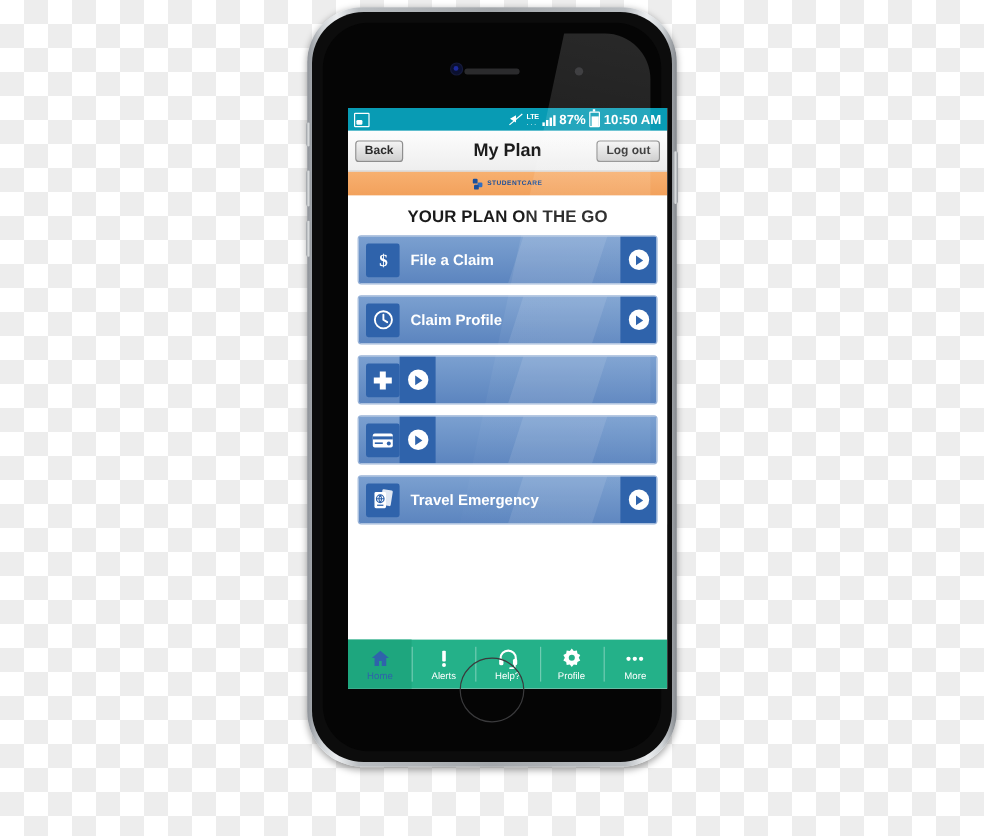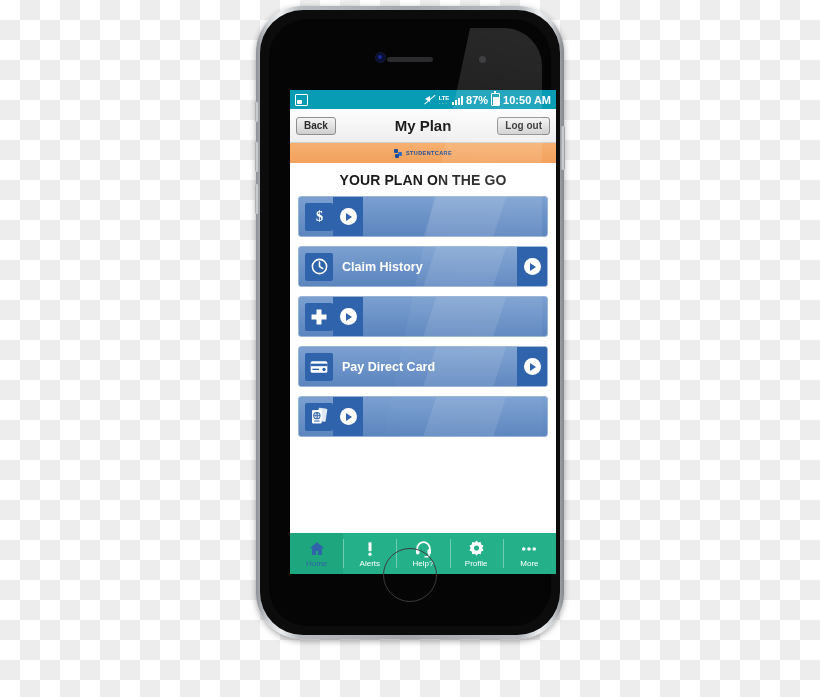--- a/index.html
+++ b/index.html
@@ -237,33 +237,34 @@
         <div id="headline">YOUR PLAN ON THE GO</div>
 
         <div id="menu-list">
 
           <div class="menu-item">
             <span class="menu-icon">
               <svg width="19" height="19" viewBox="0 0 24 24" aria-hidden="true">
                 <text x="12" y="18" text-anchor="middle" font-size="18" font-family="Liberation Serif, serif" font-weight="bold" fill="#fff">$</text>
               </svg>
             </span>
+            <span class="menu-label">File a Claim</span>
             <span class="menu-arrow">
                 <span class="arrow-circle"></span>
               </span>
           </div>
 
           <div class="menu-item">
             <span class="menu-icon">
               <svg width="19" height="19" viewBox="0 0 24 24" aria-hidden="true">
                 <circle cx="12" cy="12" r="9" fill="none" stroke="#fff" stroke-width="2"></circle>
                 <path d="M12 6.5V12l4 2.5" fill="none" stroke="#fff" stroke-width="2" stroke-linecap="round"></path>
               </svg>
             </span>
-            <span class="menu-label">Claim History</span>
+            <span class="menu-label">Claim Profile</span>
             <span class="menu-arrow">
                 <span class="arrow-circle"></span>
               </span>
           </div>
 
           <div class="menu-item">
             <span class="menu-icon">
               <svg width="20" height="20" viewBox="0 0 24 24" aria-hidden="true">
                 <path d="M9 3h6v6h6v6h-6v6H9v-6H3V9h6z" fill="#fff"></path>
               </svg>
@@ -275,36 +276,36 @@
 
           <div class="menu-item">
             <span class="menu-icon">
               <svg width="20" height="20" viewBox="0 0 24 24" aria-hidden="true">
                 <rect x="2" y="5" width="20" height="14" rx="2" fill="#fff"></rect>
                 <rect x="2" y="8" width="20" height="3" fill="#2f63ab"></rect>
                 <rect x="4" y="14" width="8" height="1.6" fill="#2f63ab"></rect>
                 <circle cx="18" cy="15" r="2" fill="#2f63ab"></circle>
               </svg>
             </span>
-            <span class="menu-label">Pay Direct Card</span>
             <span class="menu-arrow">
                 <span class="arrow-circle"></span>
               </span>
           </div>
 
           <div class="menu-item">
             <span class="menu-icon">
               <svg width="21" height="21" viewBox="0 0 24 24" aria-hidden="true">
                 <rect x="10" y="2.5" width="10" height="15" rx="1.2" fill="#fff" opacity=".85" transform="rotate(9 15 10)"></rect>
                 <rect x="3.5" y="4.5" width="11" height="15.5" rx="1.4" fill="#fff"></rect>
                 <circle cx="9" cy="11" r="3.6" fill="none" stroke="#2f63ab" stroke-width="1.2"></circle>
                 <path d="M5.4 11h7.2M9 7.4c1.5 2.2 1.5 5 0 7.2M9 7.4c-1.5 2.2-1.5 5 0 7.2" fill="none" stroke="#2f63ab" stroke-width="1"></path>
                 <rect x="6" y="16.6" width="6" height="1.2" fill="#2f63ab"></rect>
               </svg>
             </span>
+            <span class="menu-label">Travel Emergency</span>
             <span class="menu-arrow">
                 <span class="arrow-circle"></span>
               </span>
           </div>
 
         </div>
 
         <div id="tab-bar">
 
           <div class="tab active">

